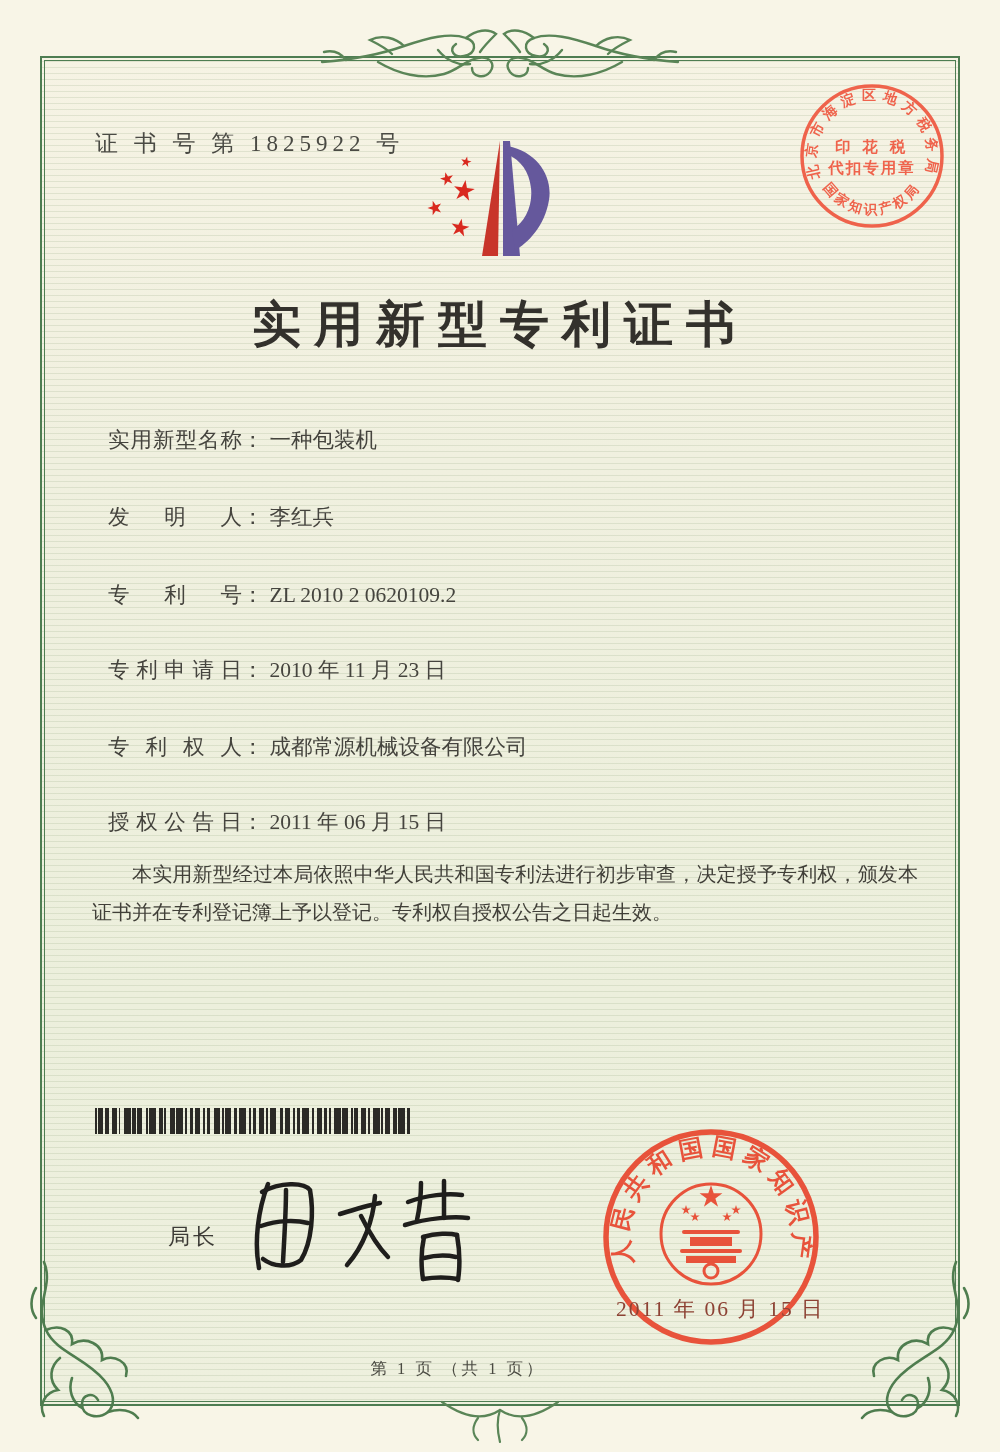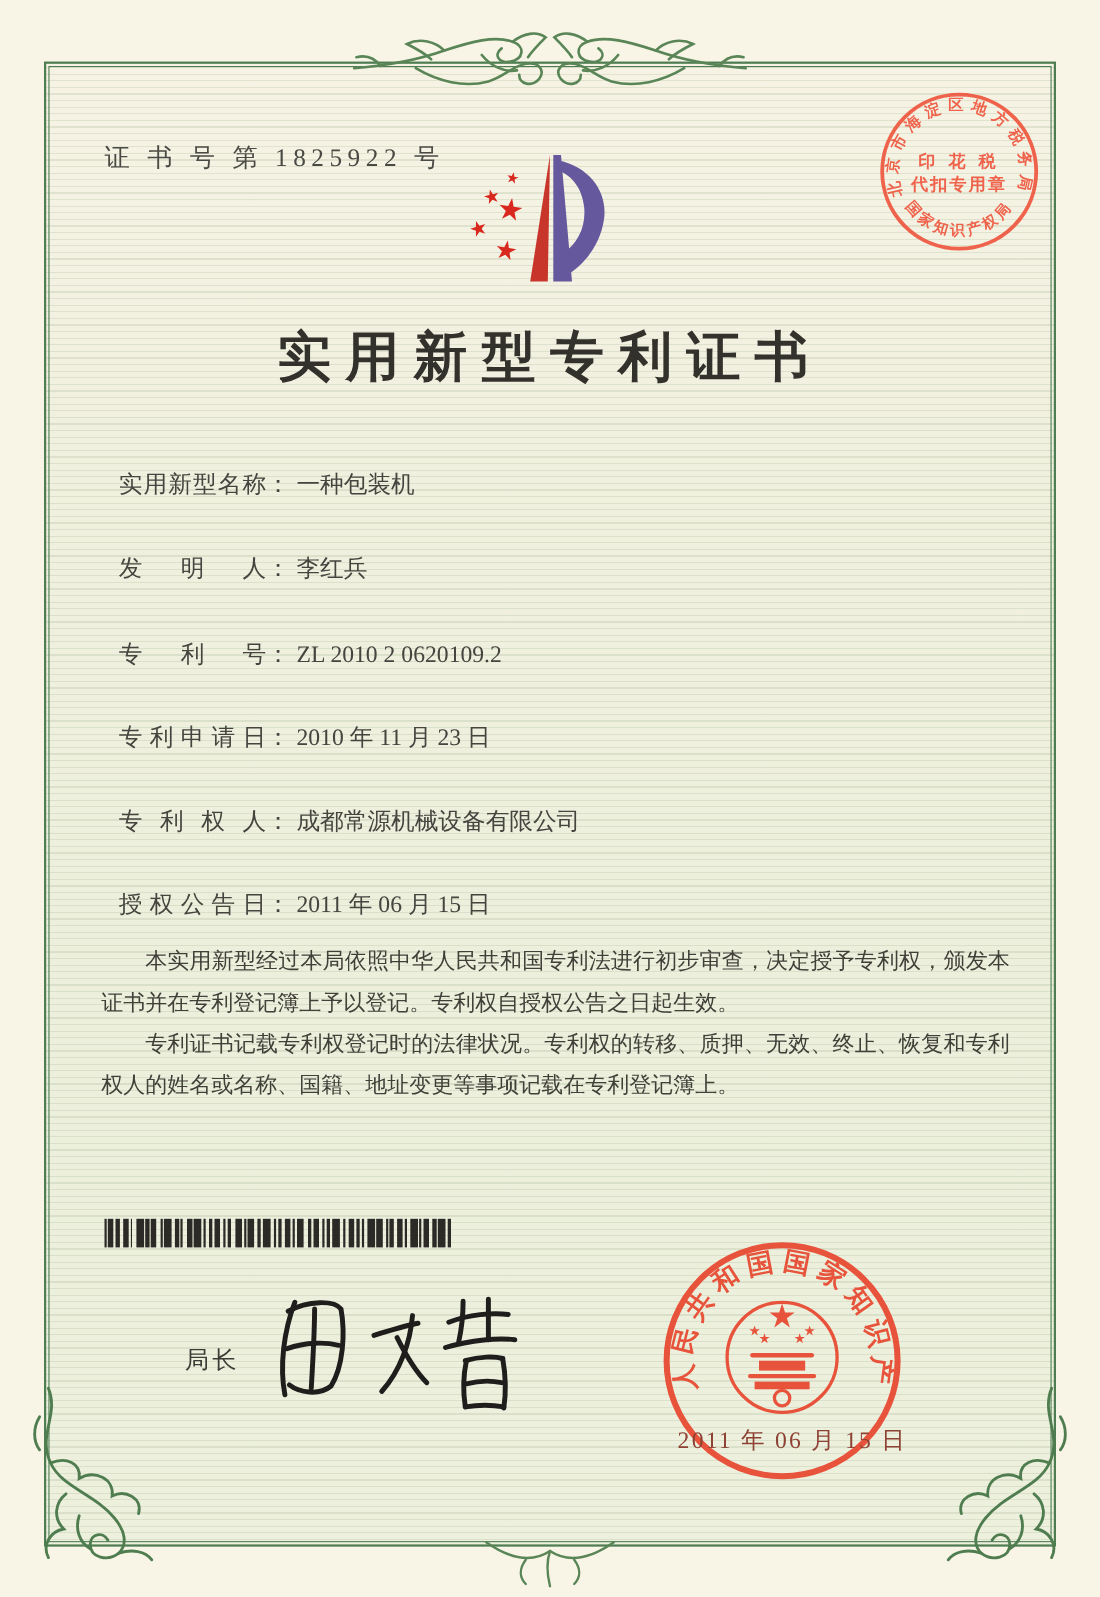--- a/index.html
+++ b/index.html
@@ -156,21 +156,20 @@
     <div class="field-row" style="top:307px;">
       <span class="field-label">专利权人</span><span class="field-colon">：</span><span>成都常源机械设备有限公司</span>
     </div>
     <div class="field-row" style="top:382px;">
       <span class="field-label">授权公告日</span><span class="field-colon">：</span><span>2011 年 06 月 15 日</span>
     </div>
   </div>
 
   <div class="paragraphs">
     <p>本实用新型经过本局依照中华人民共和国专利法进行初步审查，决定授予专利权，颁发本证书并在专利登记簿上予以登记。专利权自授权公告之日起生效。</p>
-    <p>专利证书记载专利权登记时的法律状况。专利权的转移、质押、无效、终止、恢复和专利权人的姓名或名称、国籍、地址变更等事项记载在专利登记簿上。</p>
   </div>
 
   <div class="barcode">
       <div class="bc-bar" style="width: 1.7px;"></div>
       <div class="bc-gap" style="width: 1.7px;"></div>
       <div class="bc-bar" style="width: 5.1px;"></div>
       <div class="bc-gap" style="width: 1.7px;"></div>
       <div class="bc-bar" style="width: 3.4px;"></div>
       <div class="bc-gap" style="width: 3.4px;"></div>
       <div class="bc-bar" style="width: 5.1px;"></div>
@@ -318,14 +317,15 @@
         </g>
       <rect x="86" y="108" width="58" height="4" rx="2"></rect>
       <rect x="94" y="115" width="42" height="9"></rect>
       <rect x="84" y="127" width="62" height="4" rx="2"></rect>
       <rect x="90" y="134" width="50" height="7"></rect>
       <circle cx="115" cy="149" r="7" fill="none" stroke="#e8462e" stroke-width="3"></circle>
     </g>
   </svg>
   <div class="seal-date">2011 年 06 月 15 日</div>
 
+  <div class="footer">第 1 页 （共 1 页）</div>
 
 </div>
 
 </body></html>

